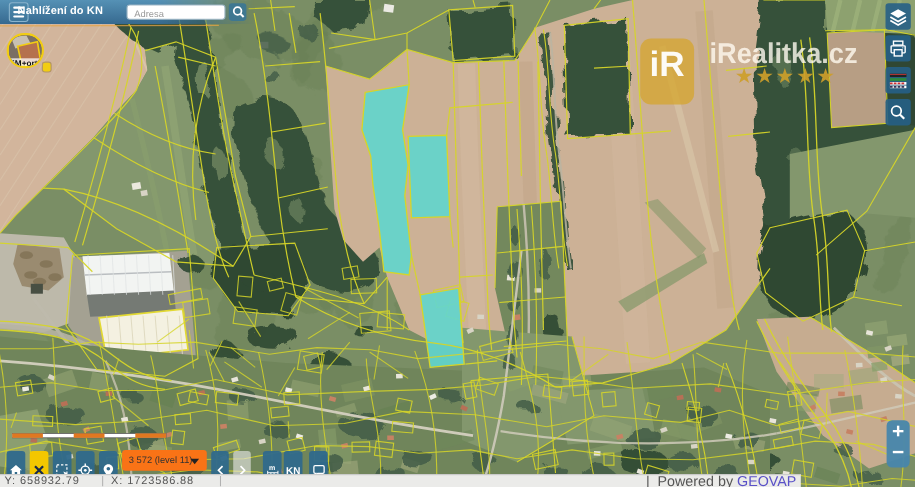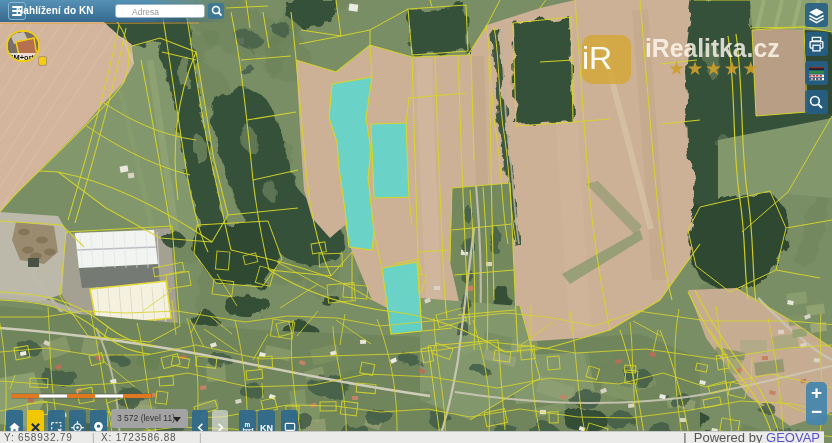--- a/index.html
+++ b/index.html
@@ -1,37 +1,37 @@
 <!DOCTYPE html>
 <html><head><meta charset="utf-8">
 <style>
   html,body{margin:0;padding:0;background:#fff;overflow:hidden}
   *{box-sizing:border-box}
   .stage{position:relative;width:832px;height:443px;overflow:hidden;font-family:"Liberation Sans",sans-serif}
   .topbar{position:absolute;left:0;top:0;width:236px;height:22px;background:linear-gradient(#5591b5,#36698f);-webkit-mask-image:linear-gradient(to right,#000 62%,transparent 98%);mask-image:linear-gradient(to right,#000 62%,transparent 98%)}
   .burger{position:absolute;left:8px;top:2px;width:18px;height:18px;background:rgba(70,130,165,0.45);border:1px solid #8ab4cd;border-radius:3px;display:flex;flex-direction:column;justify-content:center;gap:2.5px;padding:0 3px}
   .burger i{display:block;height:1.6px;background:#fff;border-radius:1px}
   .title{position:absolute;left:16px;top:5px;color:#fff;font-size:10px;font-weight:bold;letter-spacing:0.1px}
-  .adresa{position:absolute;left:115px;top:4px;width:90px;height:14px;background:#fff;border-radius:3px;border:1px solid #9db6c6;font-size:8.5px;color:#999;padding:2px 16px}
+  .adresa{position:absolute;left:115px;top:4px;width:90px;height:14px;background:#fff;border-radius:3px;border:1px solid #9db6c6;font-size:8.5px;color:#999;padding:2px 6px}
   .sbtn{position:absolute;left:208px;top:2.5px;width:16px;height:16px;background:rgba(55,118,152,0.85);border-radius:3px}
   .kmorto{position:absolute;left:6px;top:30px;width:34px;height:32px;background:#f2cd13;border:2px solid #f2cd13;border-radius:16px;overflow:hidden}
   .kmin{position:absolute;left:0;top:0;width:30px;height:30px;background:#6b625a;border-radius:3px;overflow:hidden}
   .kmlabel{position:absolute;left:0;bottom:0;width:100%;text-align:center;font-size:7.5px;font-weight:bold;color:#111;background:rgba(255,255,255,0.75);line-height:9px}
   .rbtn{position:absolute;left:805px;width:23px;height:24px;background:rgba(38,95,134,0.9);border-radius:3px;display:flex;align-items:center;justify-content:center}
   .zoomctl{position:absolute;left:806px;top:382px;width:21px;height:43px;background:rgba(72,134,172,0.95);border-radius:5px;color:#fff;text-align:center}
   .zoomctl .zp{font-size:19px;line-height:22px;font-weight:bold}
   .zoomctl .zm{font-size:19px;line-height:16px;font-weight:bold}
   .bbtn{position:absolute;top:410px;width:17px;height:35px;background:rgba(47,105,140,0.95);border-radius:3px;display:flex;align-items:center;justify-content:center}
   .bbtn.yellow{background:#f3c700}
   .bbtn.ghost{background:rgba(235,235,235,0.6)}
-  .dropdown{position:absolute;left:111px;top:409px;width:77px;height:19px;background:#a3a3a3;border-radius:3px;font-size:8.5px;color:#333;line-height:19px;padding-left:6px}
+  .dropdown{position:absolute;left:111px;top:409px;width:77px;height:19px;background:#f97316;border-radius:3px;font-size:8.5px;color:#333;line-height:19px;padding-left:6px}
   .dropdown .caret{position:absolute;right:7px;top:8px;width:0;height:0;border-left:4px solid transparent;border-right:4px solid transparent;border-top:5px solid #222}
-  .statusbar{position:absolute;left:0;top:431px;width:824px;height:12px;background:#ebebe9;border-top:1px solid #c8c8c8;font-size:10px;letter-spacing:0.8px;color:#555;line-height:12px}
+  .statusbar{position:absolute;left:0;top:431px;width:728px;height:12px;background:#ebebe9;border-top:1px solid #c8c8c8;font-size:10px;letter-spacing:0.8px;color:#555;line-height:12px}
   .wmtext{position:absolute;left:645px;top:33px;font-size:26px;color:rgba(255,250,240,0.8);font-weight:bold;transform:scaleX(0.95);transform-origin:0 0}
-  .wmlogo{position:absolute;left:582px;top:35px;width:49px;height:49px;background:rgba(214,166,44,0.75);border-radius:10px;color:rgba(255,255,255,0.95);text-align:left;font-size:32px;font-weight:normal;line-height:47px}
+  .wmlogo{position:absolute;left:582px;top:35px;width:49px;height:60px;background:rgba(214,166,44,0.75);border-radius:10px;color:rgba(255,255,255,0.95);text-align:center;font-size:32px;font-weight:bold;line-height:47px}
   .stars{position:absolute;left:668px;top:57px;font-size:19px;color:rgba(205,158,42,0.92);letter-spacing:1.5px}
 </style></head>
 <body>
 <div class="stage">
 <svg width="832" height="443" viewBox="0 0 832 443" style="position:absolute;left:0;top:0">
 <defs>
 <filter id="nz" x="0" y="0" width="100%" height="100%">
   <feTurbulence type="fractalNoise" baseFrequency="0.9" numOctaves="2" result="n"></feTurbulence>
   <feColorMatrix in="n" type="matrix" values="0 0 0 0 0.5  0 0 0 0 0.5  0 0 0 0 0.5  0 0 0 0.35 0"></feColorMatrix>
   <feComposite operator="over" in2="SourceGraphic"></feComposite>

